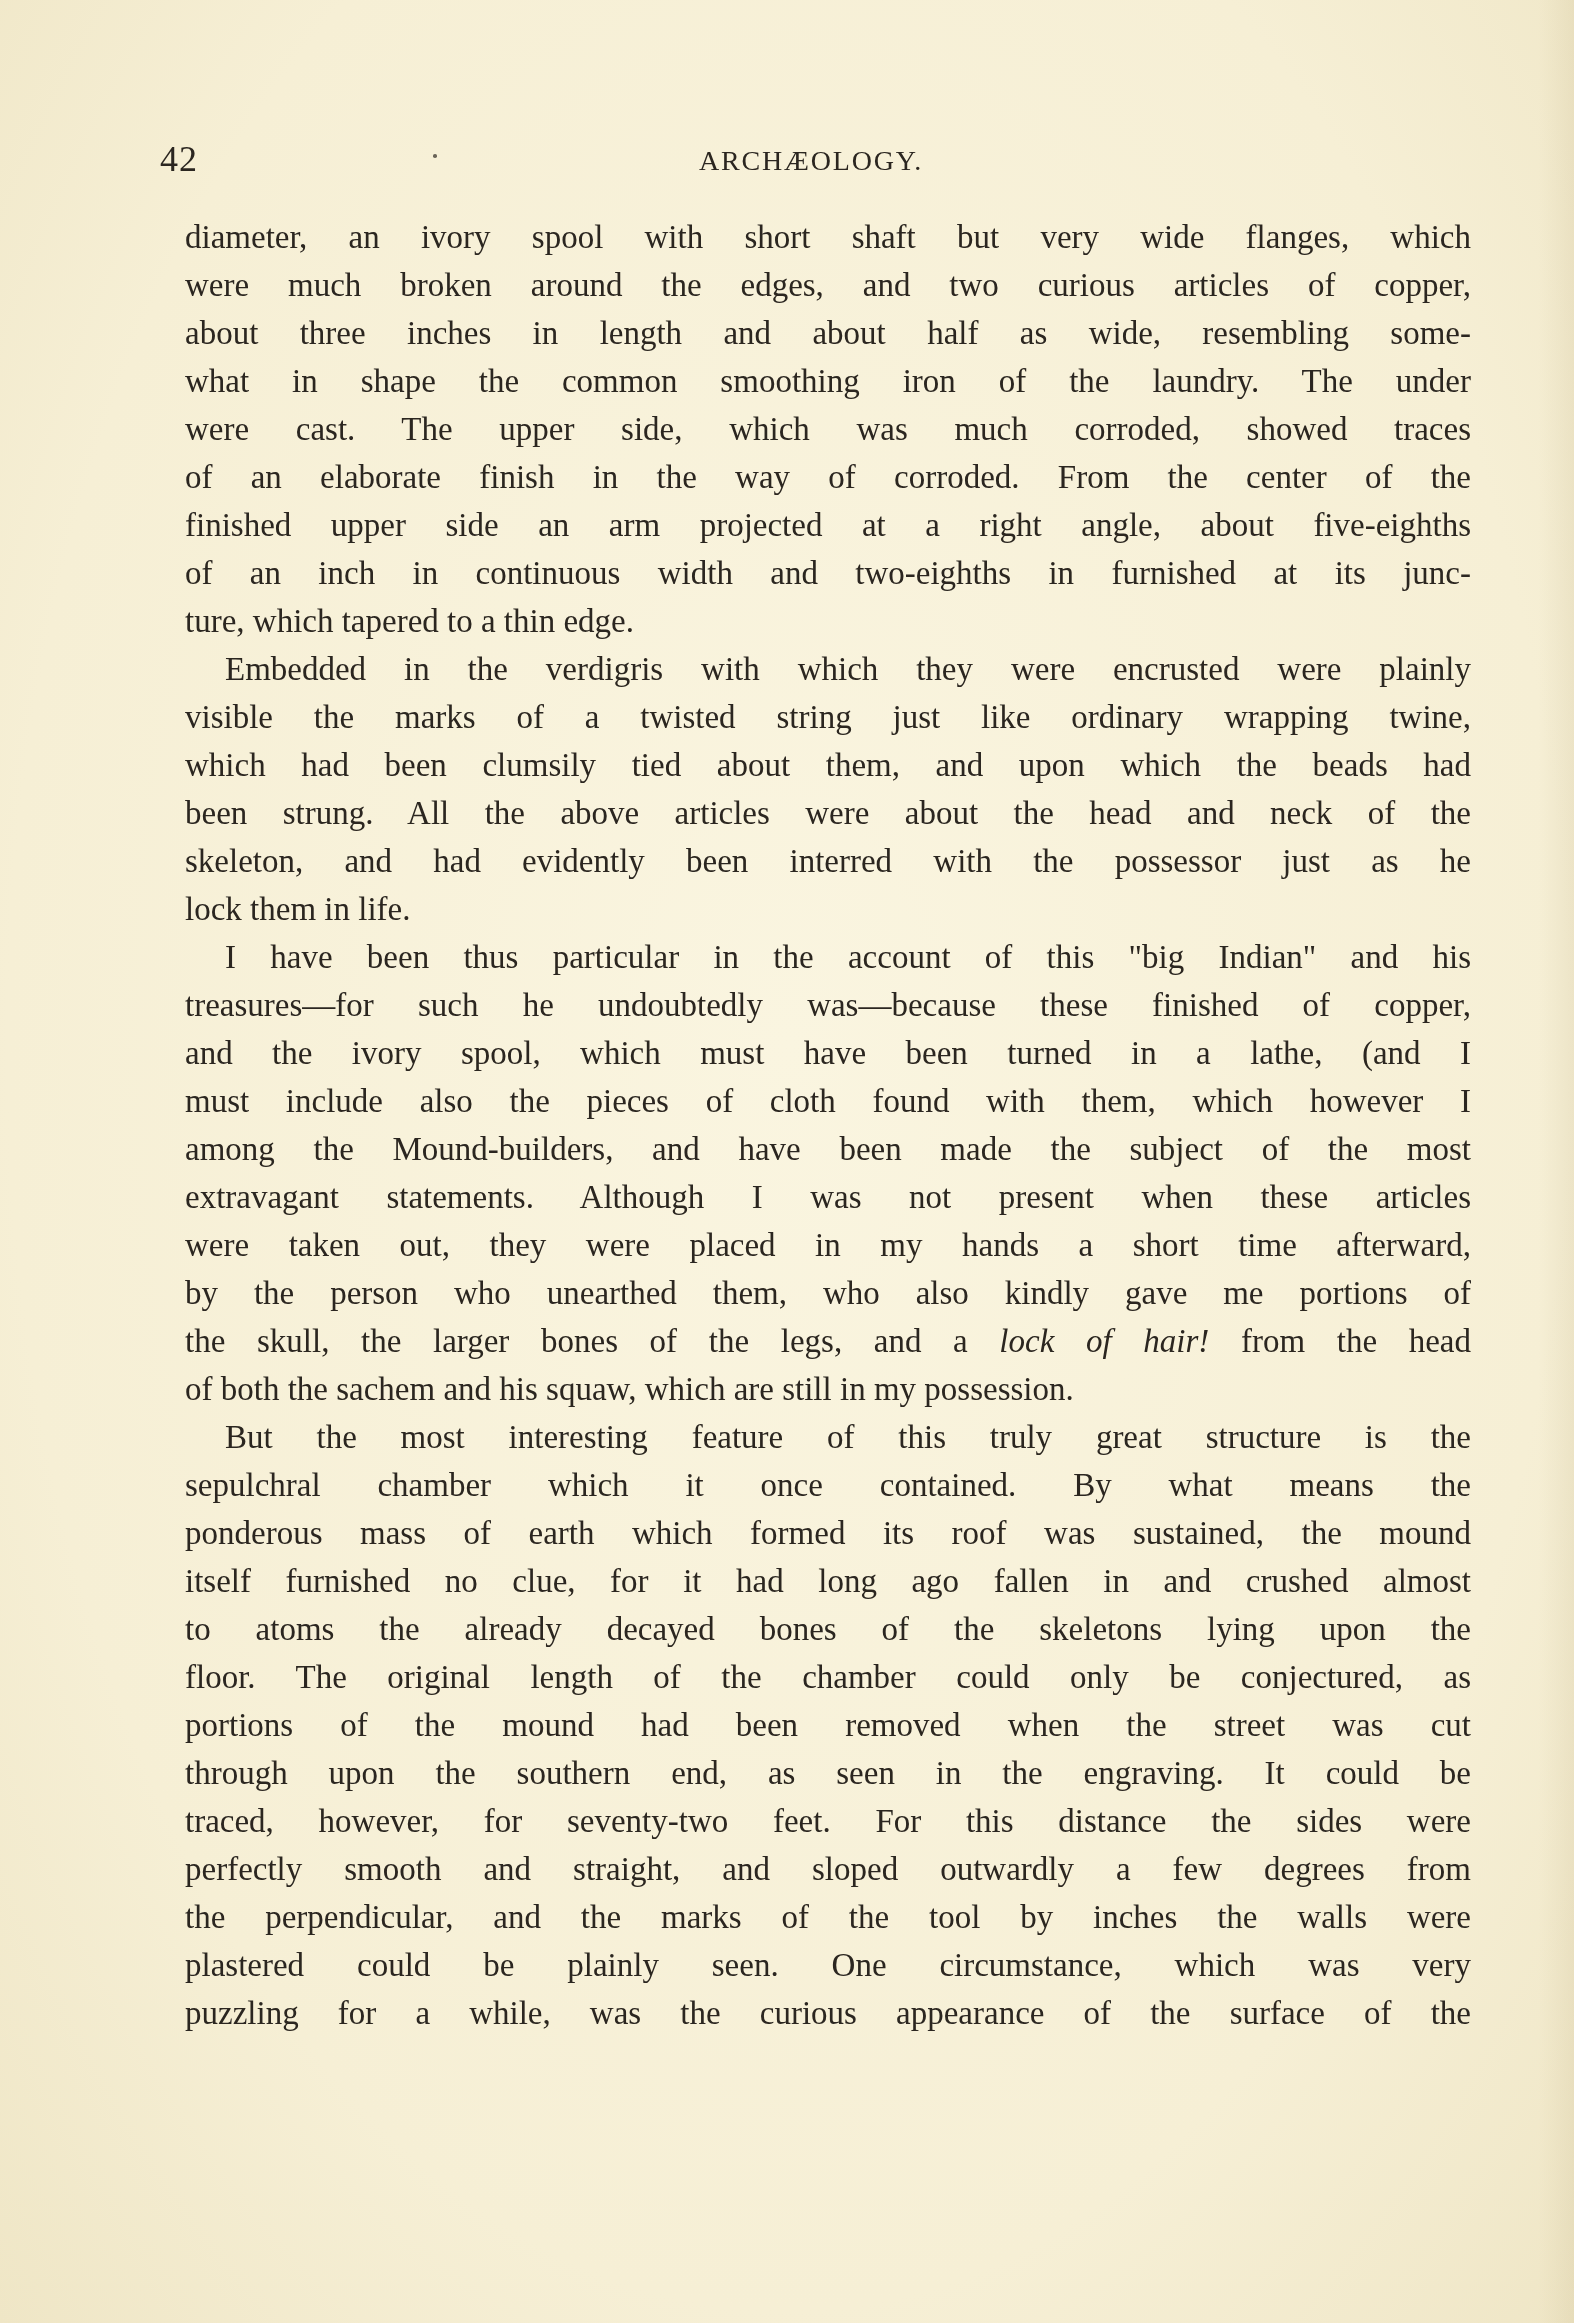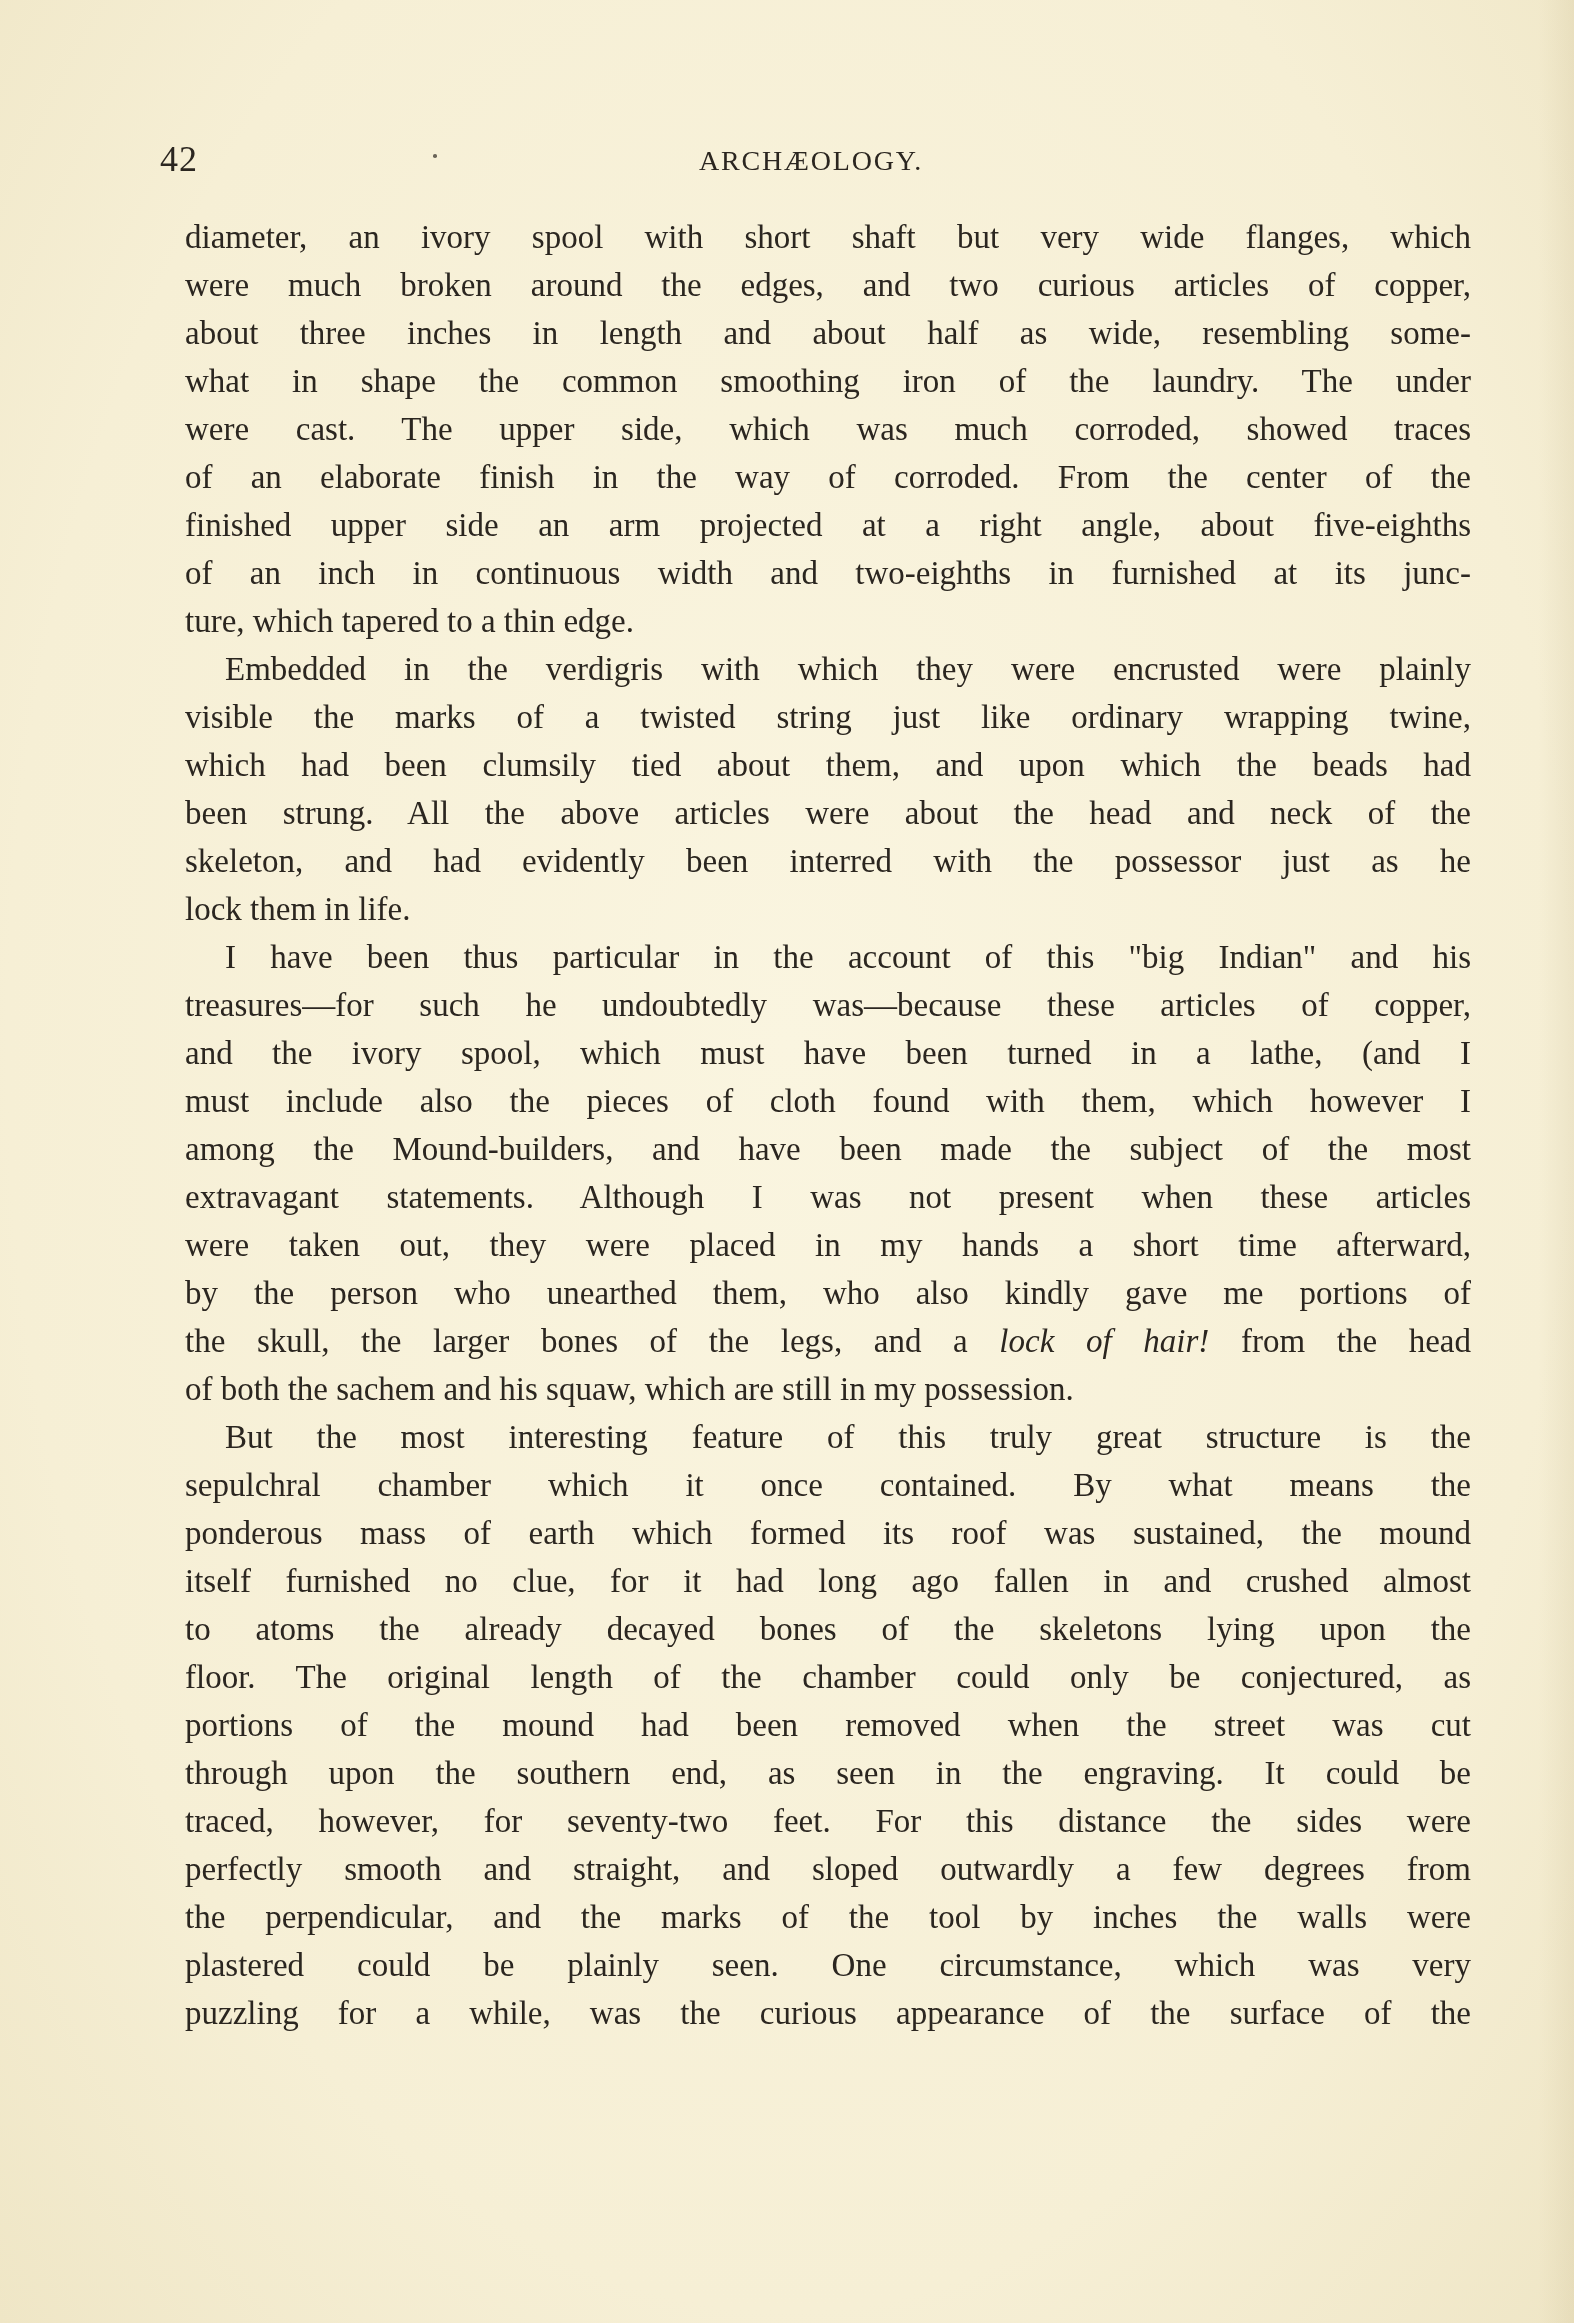--- a/index.html
+++ b/index.html
@@ -65,21 +65,21 @@
   <span class="line last">ture, which tapered to a thin edge.</span>
 
   <span class="line indent">Embedded in the verdigris with which they were encrusted were plainly</span>
   <span class="line">visible the marks of a twisted string just like ordinary wrapping twine,</span>
   <span class="line">which had been clumsily tied about them, and upon which the beads had</span>
   <span class="line">been strung.  All the above articles were about the head and neck of the</span>
   <span class="line">skeleton, and had evidently been interred with the possessor just as he</span>
   <span class="line last">lock them in life.</span>
 
   <span class="line indent">I have been thus particular in the account of this "big Indian" and his</span>
-  <span class="line">treasures—for such he undoubtedly was—because these articles of copper,</span>
+  <span class="line">treasures—for such he undoubtedly was—because these finished of copper,</span>
   <span class="line">and the ivory spool, which must have been turned in a lathe, (and I</span>
   <span class="line">must include also the pieces of cloth found with them, which however I</span>
   <span class="line">among the Mound-builders, and have been made the subject of the most</span>
   <span class="line">extravagant statements.  Although I was not present when these articles</span>
   <span class="line">were taken out, they were placed in my hands a short time afterward,</span>
   <span class="line">by the person who unearthed them, who also kindly gave me portions of</span>
   <span class="line"><span>the skull, the larger bones of the legs, and a </span><span class="it">lock of hair!</span><span> from the head</span></span>
   <span class="line last">of both the sachem and his squaw, which are still in my possession.</span>
 
   <span class="line indent">But the most interesting feature of this truly great structure is the</span>

